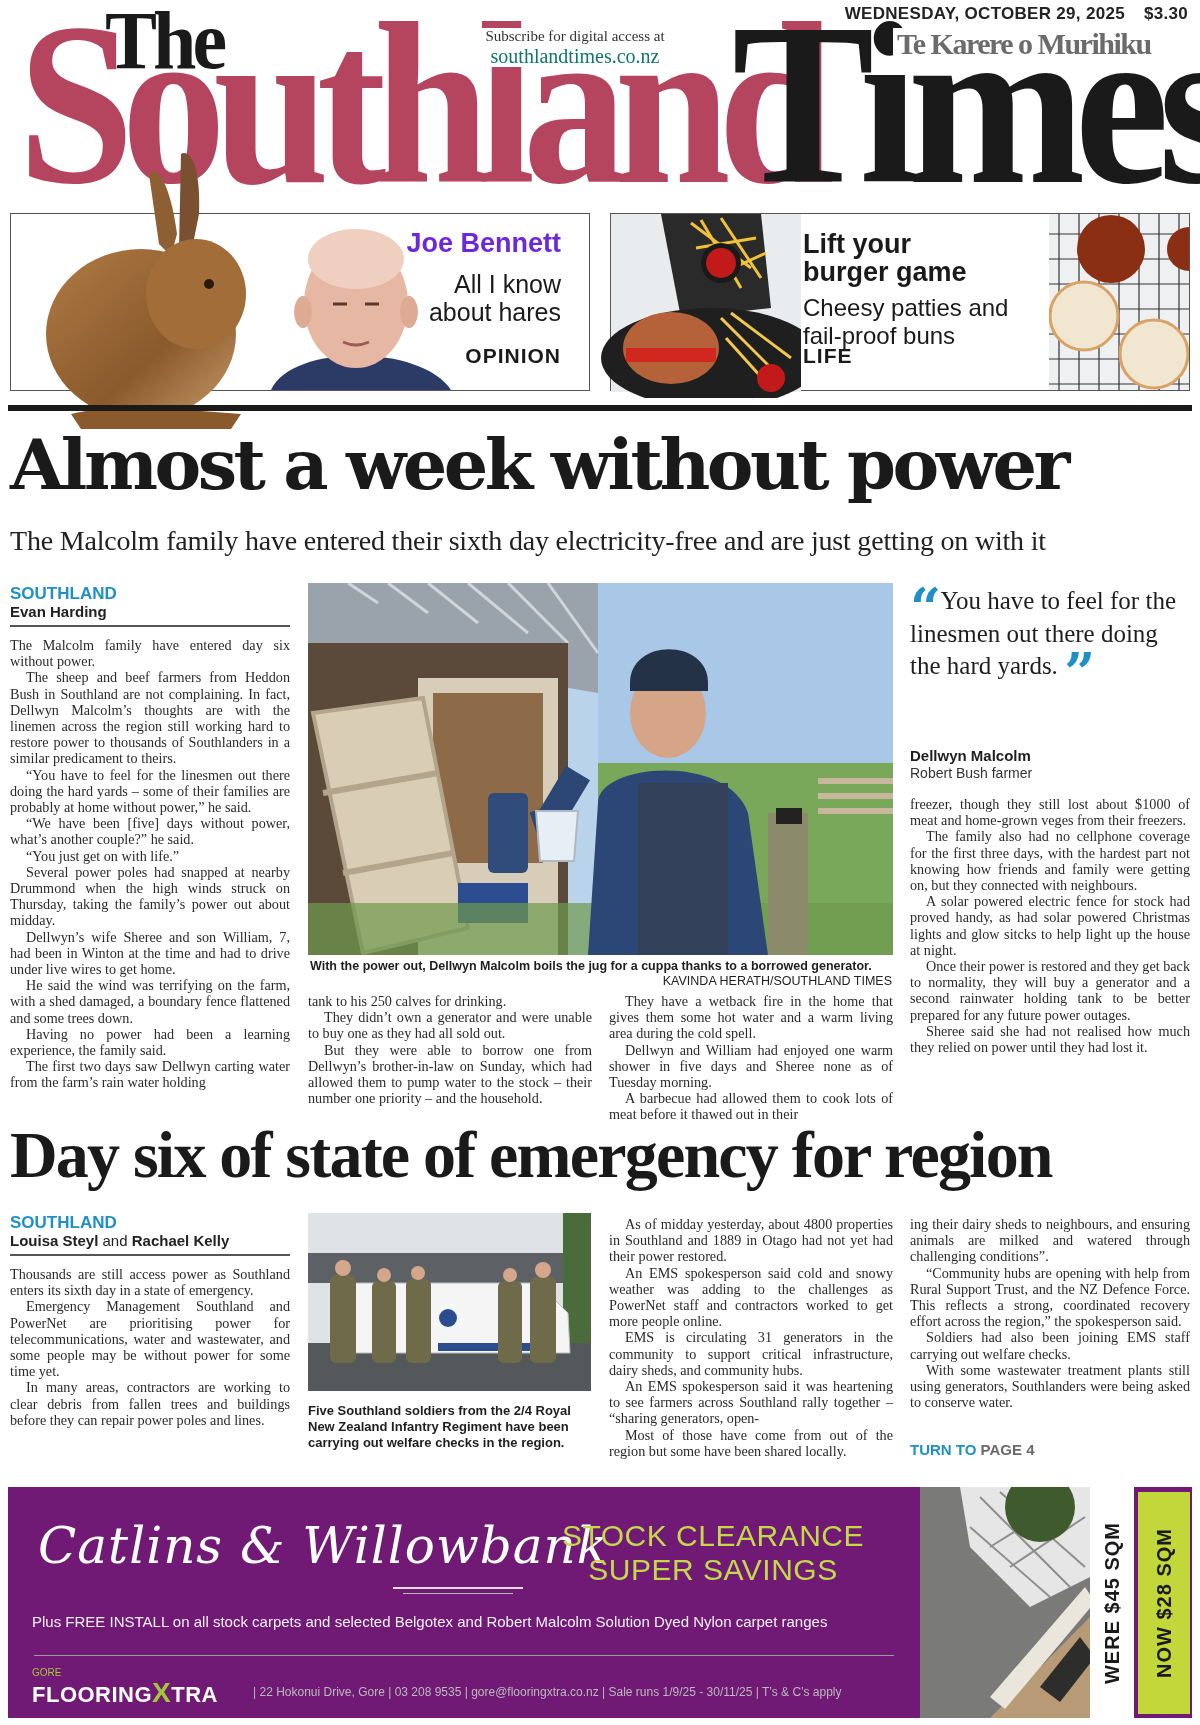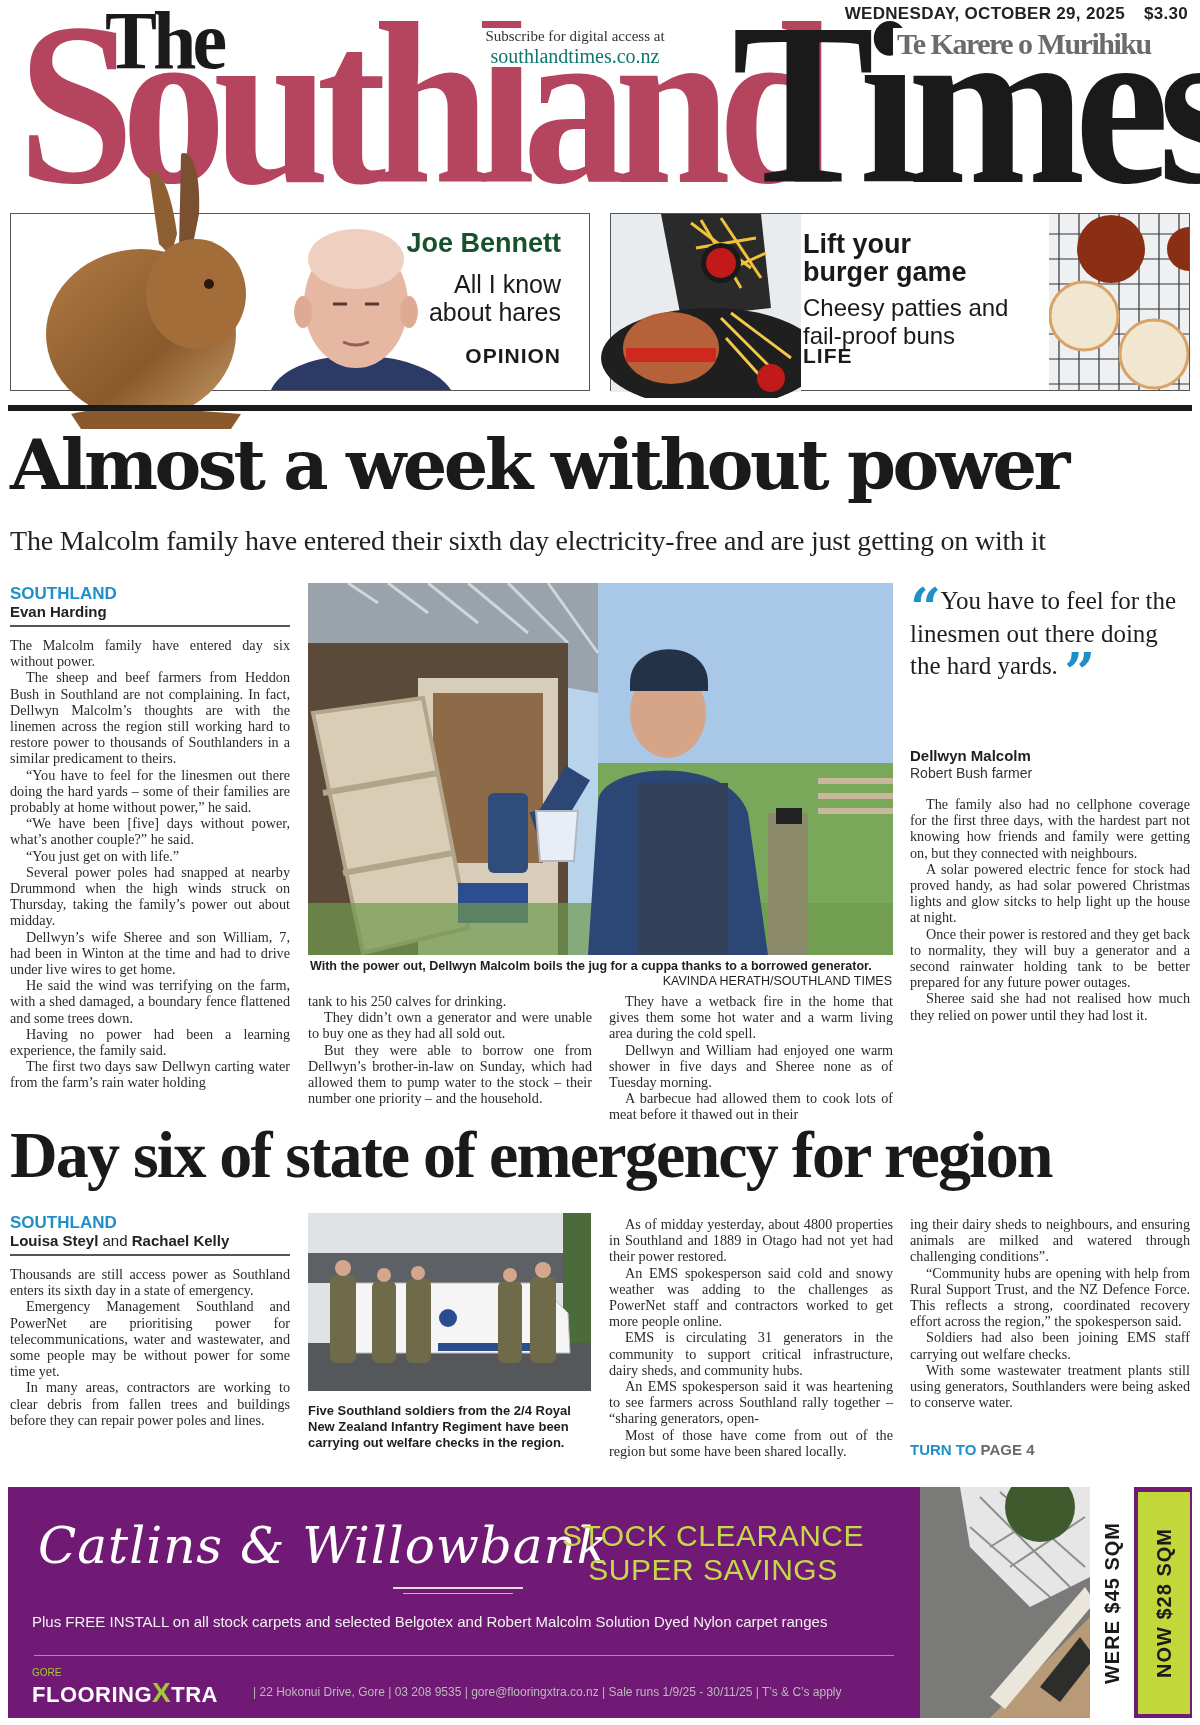--- a/index.html
+++ b/index.html
@@ -16,21 +16,21 @@
   .subscribe .l1 { font-size: 15px; color: #333; display: block; }
   .subscribe .l2 { font-size: 20px; font-weight: normal; color: #0f766e; display: block; }
   .maori { position: absolute; left: 893px; top: 28px; font-family: "Liberation Serif", serif; font-weight: bold; font-size: 30px; letter-spacing: -1.5px; color: #6b6b6b; white-space: nowrap; background: #fff; padding-left: 4px; line-height: 1.05; }
 
   
   .teaser { position: absolute; top: 213px; height: 178px; border: 1.5px solid #555; background: #fff; overflow: visible; }
   .teaser-left { left: 10px; width: 580px; }
   .teaser-right { left: 610px; width: 580px; padding-left: 8px; }
   .hare { position: absolute; left: 20px; top: -70px; width: 240px; height: 290px; }
   .joe { position: absolute; left: 240px; top: 10px; width: 210px; height: 166px; }
-  .t-name { position: absolute; right: 28px; top: 14px; font-family: "Liberation Sans", sans-serif; font-weight: bold; font-size: 27px; color: #14532d; }
+  .t-name { position: absolute; right: 28px; top: 14px; font-family: "Liberation Sans", sans-serif; font-weight: bold; font-size: 27px; color: #6d28d9; }
   .t-line { position: absolute; right: 28px; font-family: "Liberation Sans", sans-serif; font-size: 25px; color: #1a1a1a; text-align: right; line-height: 1.15; }
   .t-label { position: absolute; font-family: "Liberation Sans", sans-serif; font-weight: bold; font-size: 21px; letter-spacing: 1px; color: #1a1a1a; }
   .burger-img { position: absolute; left: -10px; top: -6px; width: 200px; height: 190px; }
   .buns-img { position: absolute; right: 0; top: 0; width: 140px; height: 176px; }
   .b-title { position: absolute; left: 192px; top: 16px; font-family: "Liberation Sans", sans-serif; font-weight: bold; font-size: 27px; line-height: 1.05; color: #1a1a1a; }
   .b-sub { position: absolute; left: 192px; top: 80px; font-family: "Liberation Sans", sans-serif; font-size: 24px; line-height: 1.15; color: #1a1a1a; }
 
   .rule-thick { position: absolute; left: 8px; width: 1184px; height: 6px; background: #1a1a1a; top: 405px; }
 
   
@@ -260,20 +260,21 @@
 
 <div class="quote">
   <span class="qmark">“</span>
   <span>You have to feel for the linesmen out there doing the hard yards.</span>
   <span class="qmark">”</span>
 </div>
 <div class="q-name">Dellwyn Malcolm</div>
 <div class="q-role">Robert Bush farmer</div>
 
 <article class="col" style="left:910px; top:796px; width:280px;">
+  <p class="first">freezer, though they still lost about $1000 of meat and home-grown veges from their freezers.</p>
   <p>The family also had no cellphone coverage for the first three days, with the hardest part not knowing how friends and family were getting on, but they connected with neighbours.</p>
   <p>A solar powered electric fence for stock had proved handy, as had solar powered Christmas lights and glow sitcks to help light up the house at night.</p>
   <p>Once their power is restored and they get back to normality, they will buy a generator and a second rainwater holding tank to be better prepared for any future power outages.</p>
   <p>Sheree said she had not realised how much they relied on power until they had lost it.</p>
 </article>
 
 <h2 class="hl2">Day six of state of emergency for region</h2>
 
 <article class="col" style="left:10px; top:1214px; width:280px;">
   <div class="kicker">SOUTHLAND</div>

